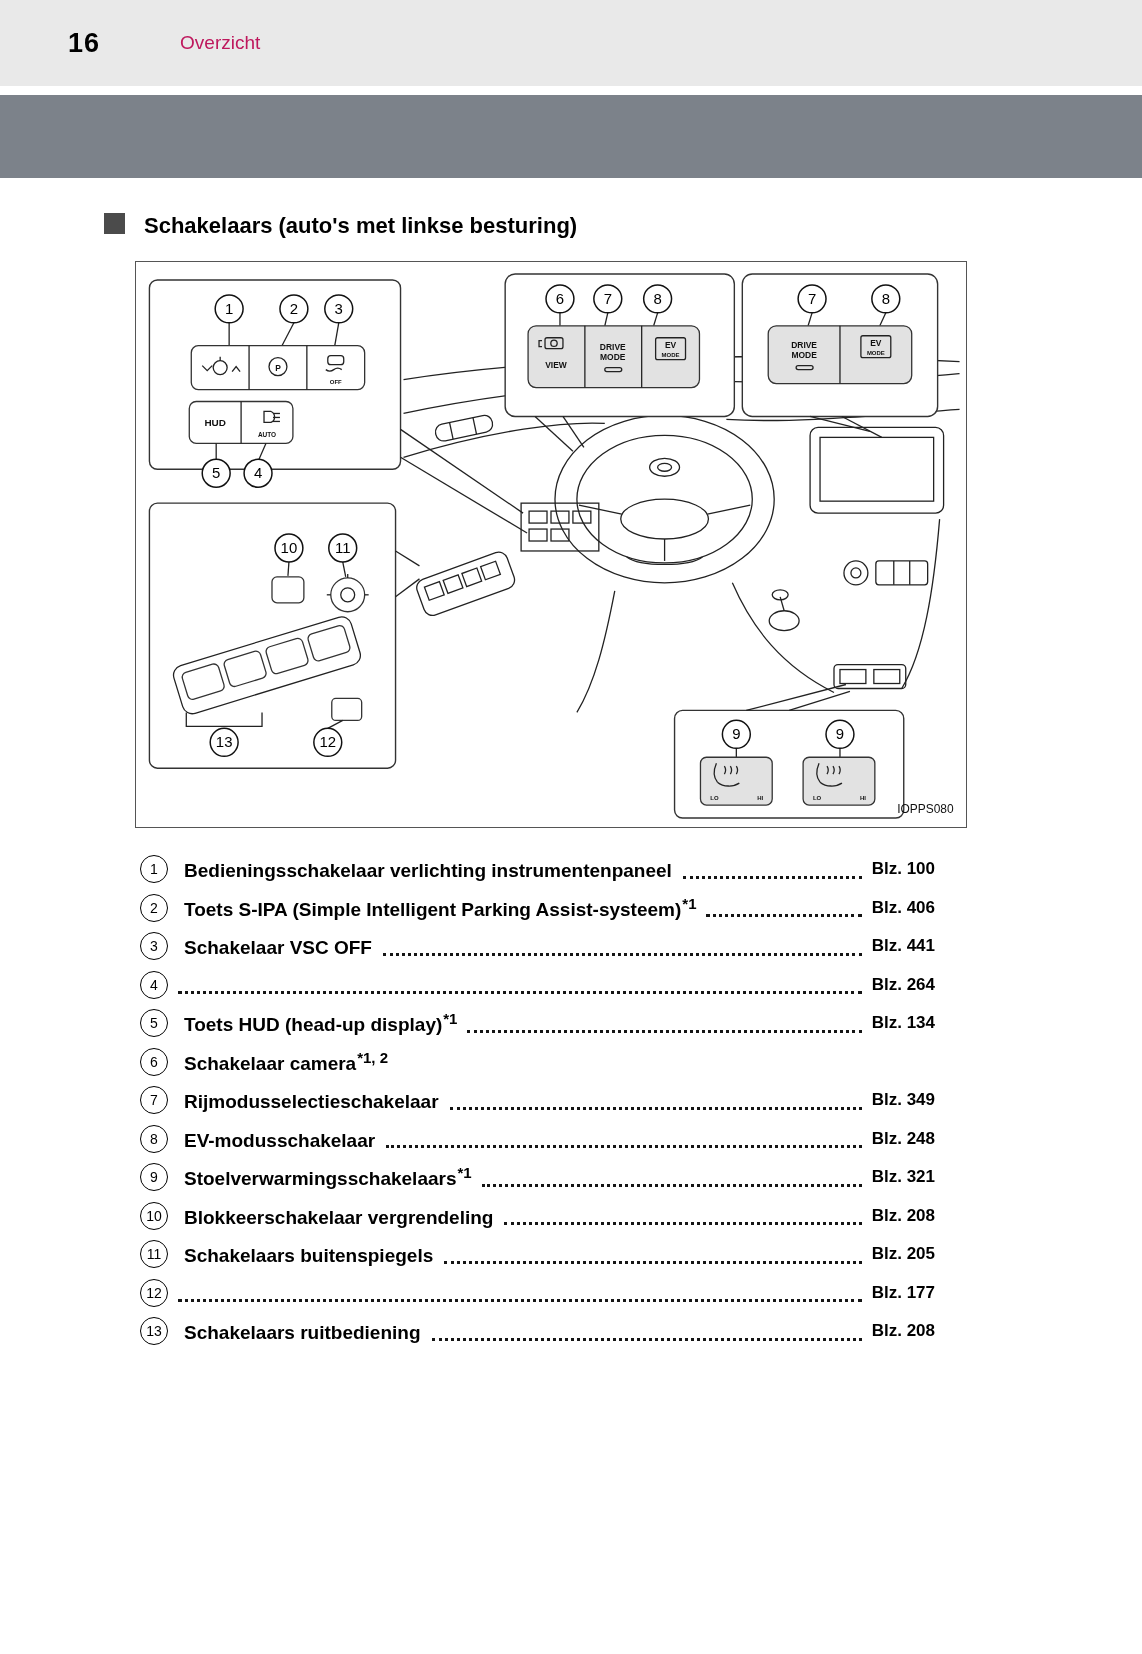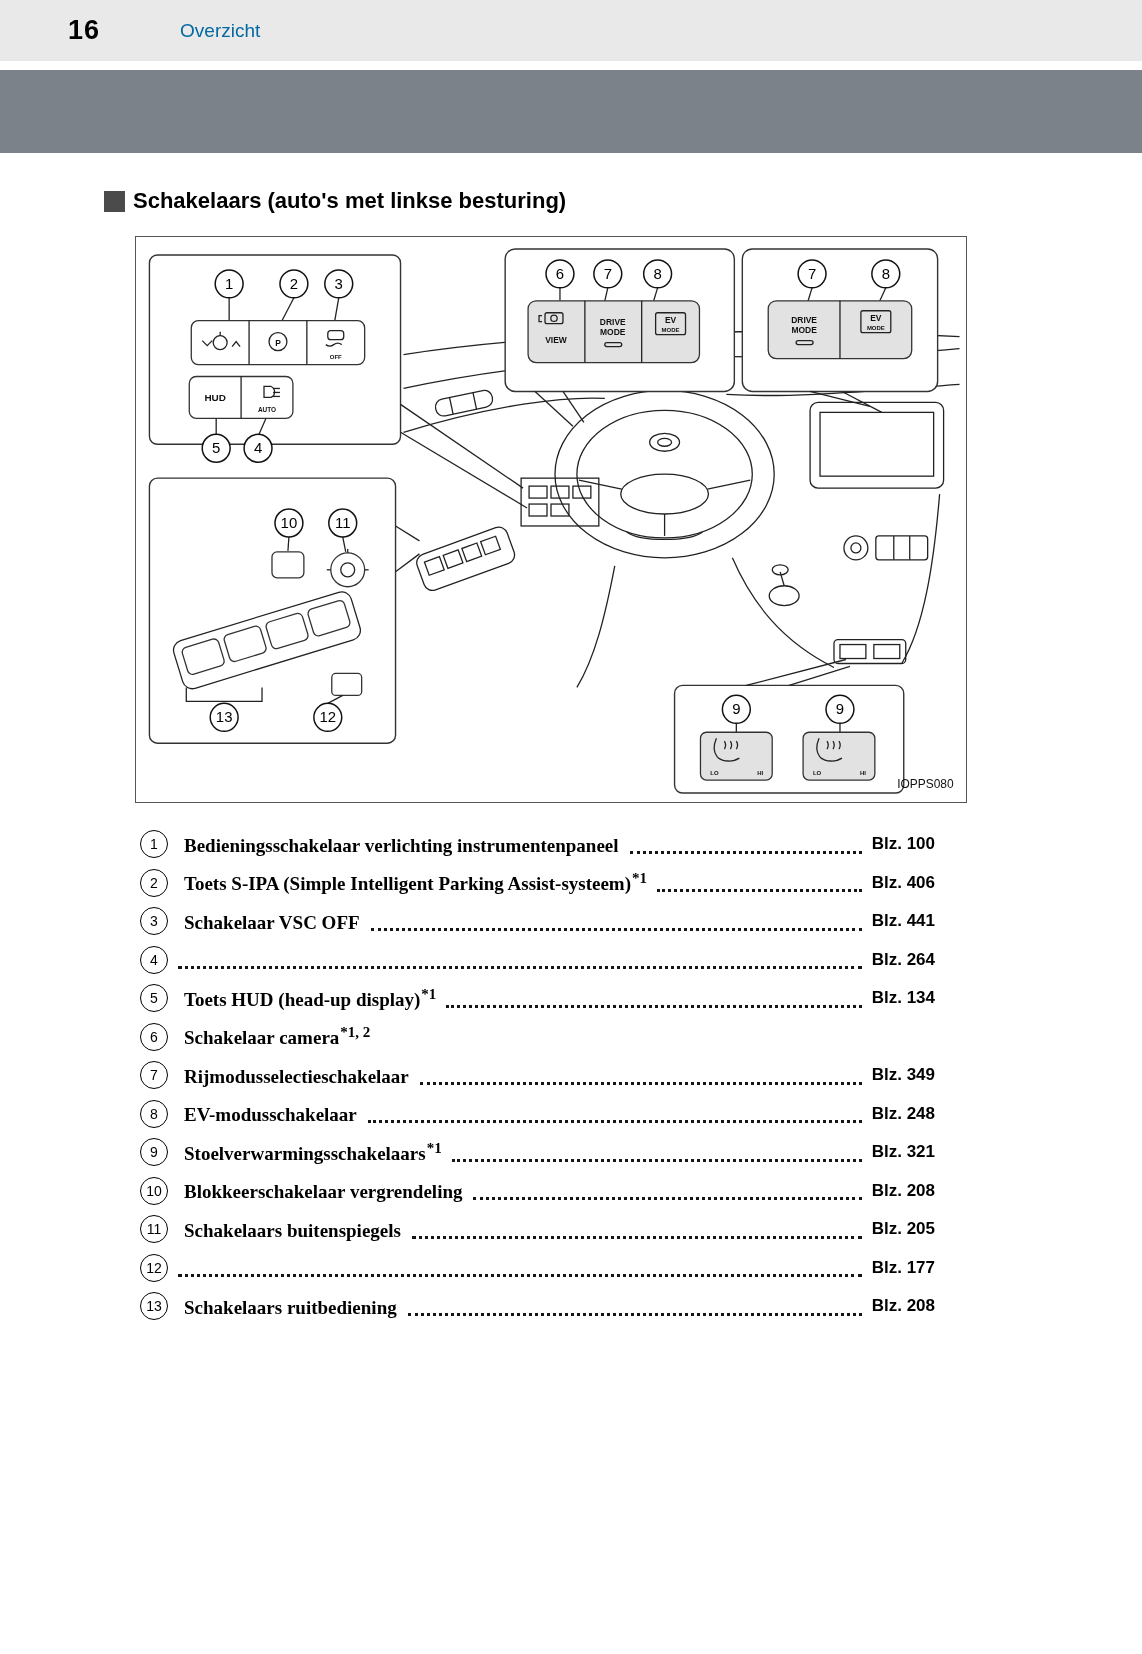--- a/index.html
+++ b/index.html
@@ -1,25 +1,25 @@
 <!DOCTYPE html>
 <html><head>
 <meta charset="utf-8">
 <style>
   html,body{margin:0;padding:0;background:#fff;}
   body{font-family:"Liberation Sans", sans-serif;color:#000;}
   .page{width:1142px;height:1654px;background:#fff;position:relative;overflow:hidden;}
 
-  .topbar{height:61px;background:#e9e9e9;display:flex;align-items:center;}
+  .topbar{height:86px;background:#e9e9e9;display:flex;align-items:center;}
   .pagenum{font-size:27px;font-weight:bold;margin-left:68px;letter-spacing:1px;}
-  .sectionlabel{font-size:19px;margin-left:80px;color:#0369a1;}
+  .sectionlabel{font-size:19px;margin-left:80px;color:#be185d;}
 
   .band{height:83px;background:#7c828a;margin-top:9px;}
 
-  .title-row{margin:35px 0 0 104px;display:flex;align-items:center;gap:8px;}
+  .title-row{margin:35px 0 0 104px;display:flex;align-items:flex-start;gap:19px;}
   .sq{width:21px;height:21px;background:#4b4b4b;flex:none;}
   .title-row h1{font-size:22px;font-weight:bold;margin:0;white-space:nowrap;}
 
   .figure{margin:22px 0 0 135px;width:830px;height:565px;border:1px solid #555;background:#fff;}
   .figure svg{display:block;}
 
   svg text{font-family:"Liberation Sans", sans-serif;}
   .ln{fill:none;stroke:#222;stroke-width:1.3;}
   .box{fill:#fff;stroke:#333;stroke-width:1.4;}
   .btn{fill:#e2e2e2;stroke:#333;stroke-width:1.3;}
@@ -29,21 +29,21 @@
   .lbl10{font-size:10px;font-weight:bold;text-anchor:middle;fill:#111;}
   .lbl8{font-size:8.5px;font-weight:bold;text-anchor:middle;fill:#111;}
   .lbl6{font-size:6.5px;font-weight:bold;text-anchor:middle;fill:#111;}
   .lbl5{font-size:6px;font-weight:bold;text-anchor:middle;fill:#111;}
   .code{font-size:12px;text-anchor:end;fill:#111;}
 
   .list{margin:26px 0 0 140px;width:795px;}
   .row{display:flex;align-items:center;min-height:30px;margin-bottom:8.5px;}
   .cnum{width:28px;height:28px;border:1.6px solid #000;border-radius:50%;display:flex;
         align-items:center;justify-content:center;font-size:14px;flex:none;box-sizing:border-box;}
-  .lbl{font-size:19px;font-weight:bold;margin-left:16px;white-space:nowrap;font-family:Liberation Serif, serif;}
+  .lbl{font-size:19px;font-weight:bold;margin-left:16px;white-space:nowrap;}
   .lbl sup{font-size:15px;vertical-align:7px;margin-left:1px;}
   .leader{flex:1;height:16px;border-bottom:3px dotted #151515;margin:0 10px;min-width:18px;}
   .pref{font-size:17px;font-weight:bold;white-space:nowrap;}
 </style>
 </head>
 <body>
 
 <div class="page">
 
   <header class="topbar">

